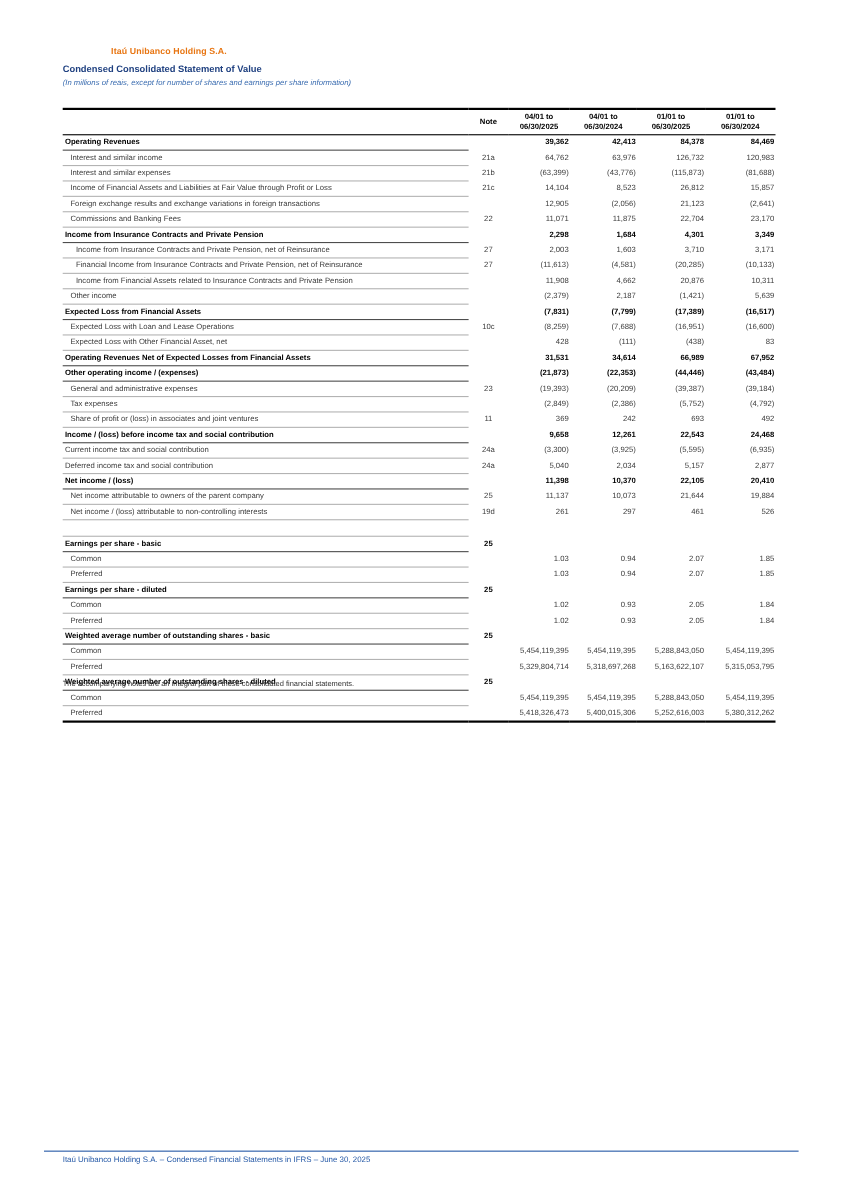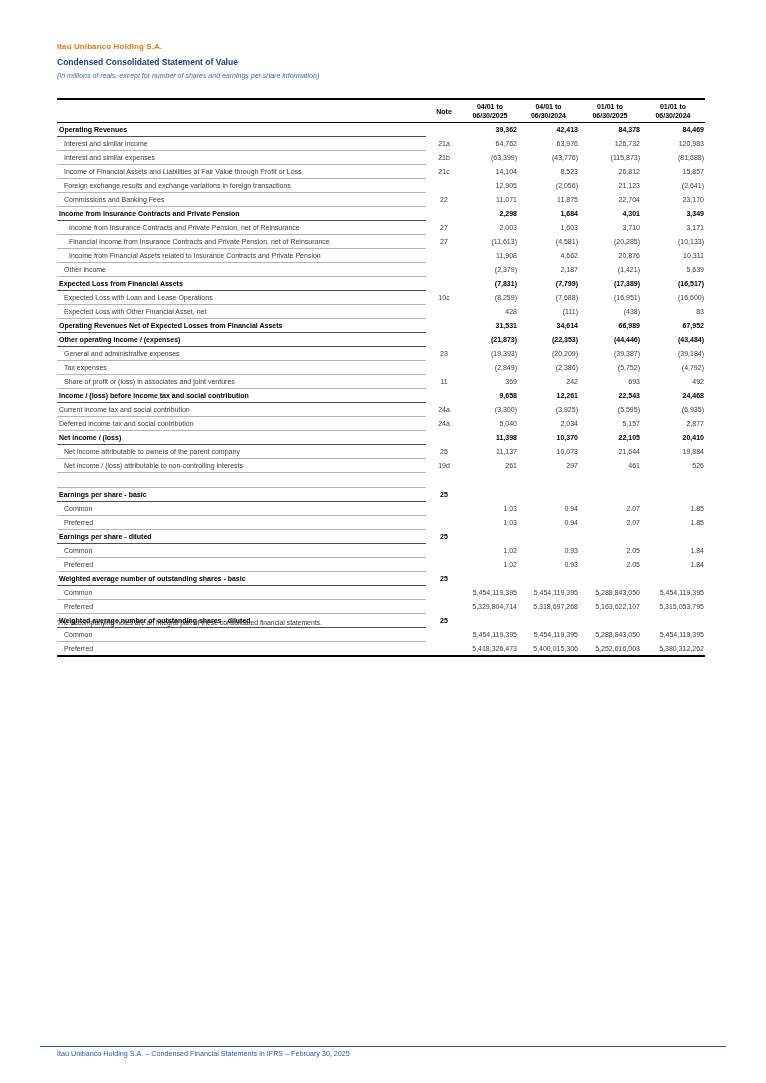--- a/index.html
+++ b/index.html
@@ -2,21 +2,21 @@
 <html><head>
 <meta charset="utf-8">
 <style>
   html,body{margin:0;padding:0;}
   body{
     width:766px;height:1083px;position:relative;background:#ffffff;
     font-family:"Liberation Sans","DejaVu Sans",sans-serif;
     -webkit-font-smoothing:antialiased;
   }
   .doc-header{position:absolute;left:57px;top:42px;width:600px;}
-  .company-name{font-size:8px;font-weight:bold;color:#e87613;letter-spacing:.1px;}
+  .company-name{font-size:8px;font-weight:bold;color:#e87613;letter-spacing:.1px;margin-left:44px;}
   .doc-title{font-size:8.5px;font-weight:bold;color:#1f4080;margin-top:6px;}
   .doc-subtitle{font-size:7px;font-style:italic;color:#3a6cb0;margin-top:5px;}
 
   .table-wrap{position:absolute;left:57px;top:98px;width:648px;}
   table.income-table{
     border-collapse:collapse;table-layout:fixed;width:648px;
     border-top:2.5px solid #000;border-bottom:2px solid #000;
     font-size:7px;color:#3a3a3a;
   }
   col.c-label{width:369px;}
@@ -400,15 +400,15 @@
           <td class="num">5,252,616,003</td>
           <td class="num">5,380,312,262</td>
         </tr>
       </tbody>
   </table>
 </div>
 
 <div class="table-footnote">The accompanying notes are an integral part of these consolidated financial statements.</div>
 
 <div class="page-footer">
-  <div class="footer-left">Itaú Unibanco Holding S.A. – Condensed Financial Statements in IFRS – February 30, 2025</div>
+  <div class="footer-left">Itaú Unibanco Holding S.A. – Condensed Financial Statements in IFRS – June 30, 2025</div>
   <div class="footer-page">18</div>
 </div>
 
 </body></html>

